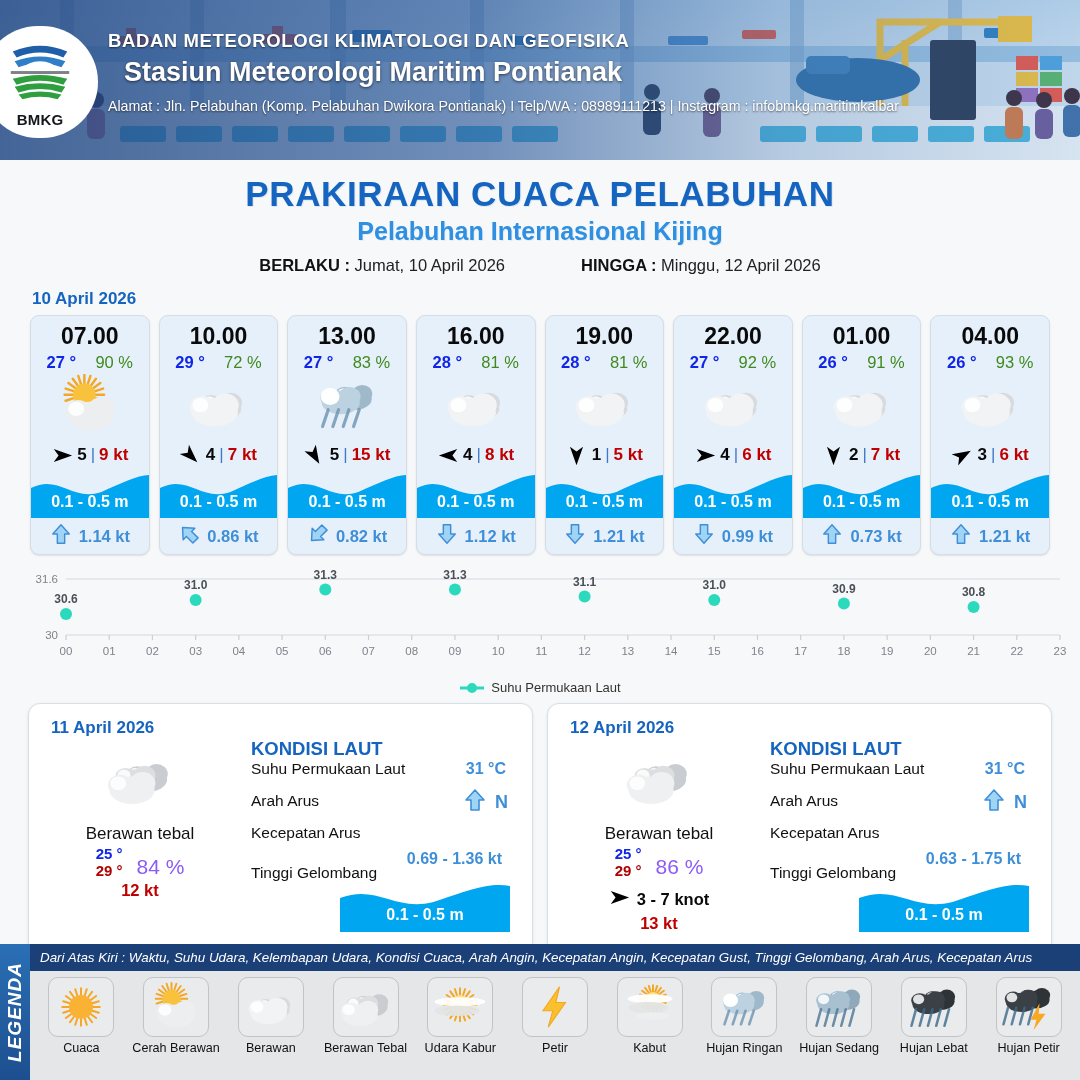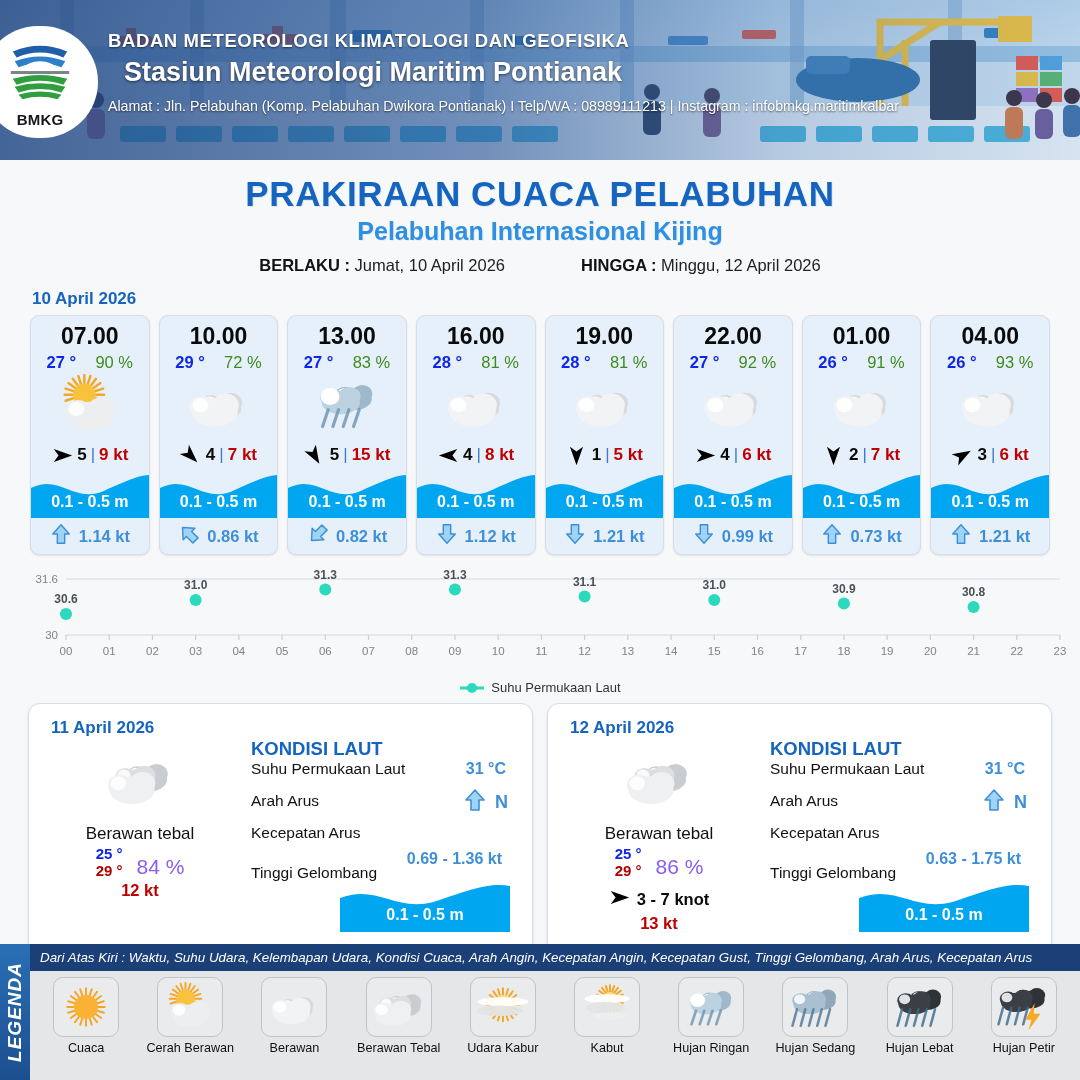--- a/index.html
+++ b/index.html
@@ -1016,20 +1016,28 @@
               <circle cx="40" cy="30" r="13" fill="#fbe08a"></circle>
               <ellipse cx="40" cy="26" rx="34" ry="6" fill="#ffffff" opacity=".92"></ellipse>
               <ellipse cx="36" cy="38" rx="30" ry="7" fill="#e2e4e6" opacity=".92"></ellipse>
             </svg>
           </div>
           <div class="legend-label">Udara Kabur</div>
         </div>
         <div class="legend-item">
           <div class="legend-icon-box">
             <svg width="60" height="54" viewBox="0 0 80 66">
+              <path d="M46 6 L24 38 L37 38 L31 60 L54 27 L41 27 Z" fill="#fbc02d" stroke="#f5a623" stroke-width="1.5"></path>
+            </svg>
+          </div>
+          <div class="legend-label">Petir</div>
+        </div>
+        <div class="legend-item">
+          <div class="legend-icon-box">
+            <svg width="60" height="54" viewBox="0 0 80 66">
               <line x1="53" y1="22" x2="62" y2="22" stroke="#f5a623" stroke-width="2.6" stroke-linecap="round"></line>
               <line x1="52.55950864665638" y1="24.781152949374526" x2="61.119017293312766" y2="27.562305898749052" stroke="#f5a623" stroke-width="2.6" stroke-linecap="round"></line>
               <line x1="51.28115294937453" y1="27.290067270632257" x2="58.56230589874905" y2="32.58013454126451" stroke="#f5a623" stroke-width="2.6" stroke-linecap="round"></line>
               <line x1="49.29006727063226" y1="29.281152949374526" x2="54.58013454126451" y2="36.56230589874905" stroke="#f5a623" stroke-width="2.6" stroke-linecap="round"></line>
               <line x1="46.78115294937453" y1="30.559508646656383" x2="49.56230589874905" y2="39.119017293312766" stroke="#f5a623" stroke-width="2.6" stroke-linecap="round"></line>
               <line x1="44" y1="31" x2="44" y2="40" stroke="#f5a623" stroke-width="2.6" stroke-linecap="round"></line>
               <line x1="41.21884705062547" y1="30.559508646656383" x2="38.43769410125095" y2="39.119017293312766" stroke="#f5a623" stroke-width="2.6" stroke-linecap="round"></line>
               <line x1="38.70993272936774" y1="29.281152949374526" x2="33.41986545873549" y2="36.56230589874905" stroke="#f5a623" stroke-width="2.6" stroke-linecap="round"></line>
               <line x1="36.71884705062547" y1="27.29006727063226" x2="29.437694101250948" y2="32.58013454126452" stroke="#f5a623" stroke-width="2.6" stroke-linecap="round"></line>
               <line x1="35.44049135334362" y1="24.781152949374526" x2="26.880982706687238" y2="27.562305898749056" stroke="#f5a623" stroke-width="2.6" stroke-linecap="round"></line>

